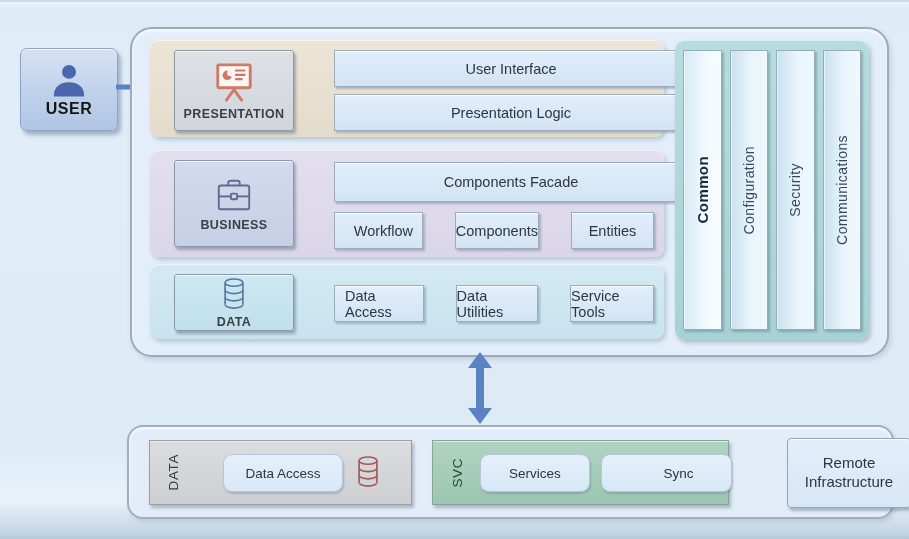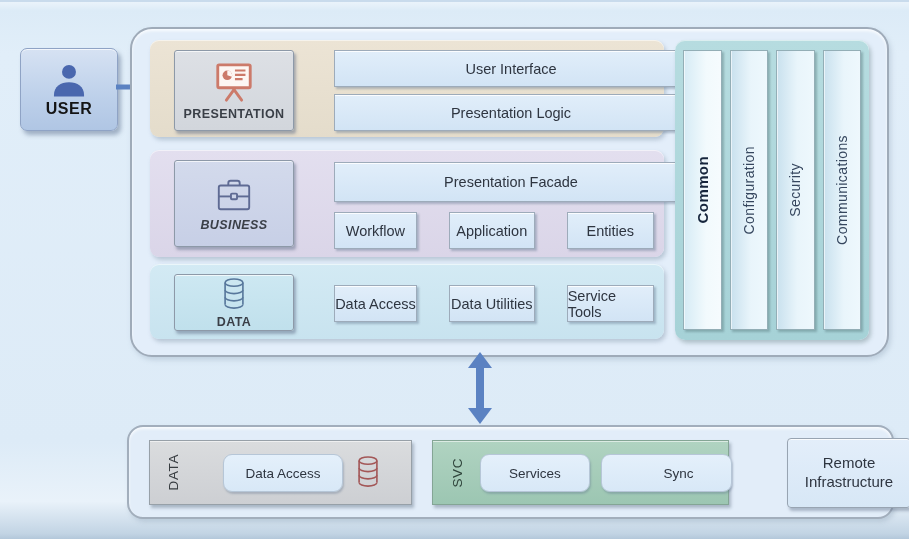--- a/index.html
+++ b/index.html
@@ -25,33 +25,33 @@
     box-shadow:2px 3px 4px rgba(120,140,160,.4),inset 0 1px 0 rgba(255,255,255,.55);}
   .layer.pres{top:11px;height:97px;background:linear-gradient(180deg,#ece4d5,#e4dccb);}
   .layer.bus {top:121px;height:107px;background:linear-gradient(180deg,#e3dfef,#dad5e8);}
   .layer.dat {top:235px;height:75px;background:linear-gradient(180deg,#d3eaf4,#c8e3ef);}
 
   .side-box{position:absolute;left:24px;top:10px;width:118px;border:1px solid #8d99a8;border-radius:3px;
     box-shadow:2px 3px 3px rgba(95,110,135,.5),inset 0 1px 0 rgba(255,255,255,.7);
     display:flex;flex-direction:column;align-items:center;justify-content:center;gap:4px;}
   .side-box .side-label{font-size:12.5px;font-weight:600;color:#3a3f47;letter-spacing:.4px;}
   .pres .side-box{height:79px;background:linear-gradient(180deg,#dde0e5,#d2d6dc);}
-  .bus  .side-box{height:85px;background:linear-gradient(180deg,#d3daec,#c7cfe6);font-style:italic;}
+  .bus  .side-box{height:85px;background:linear-gradient(180deg,#d3daec,#c7cfe6);}
   .dat  .side-box{height:55px;background:linear-gradient(180deg,#cde8f2,#c0e0ec);}
 
   .hbar{background:linear-gradient(180deg,#e1eefa,#d2e4f5);border:1px solid #9dabba;
     box-shadow:inset 0 1px 0 rgba(255,255,255,.85),2px 2px 2px rgba(104,124,148,.45);
     display:flex;align-items:center;justify-content:center;
     font-size:14.5px;color:#2e3540;margin-left:32px;}
   .pres .hbar{position:absolute;left:152px;width:352px;height:35px;}
   .bar-ui{top:10px;}  .bar-pl{top:54px;height:36px;}
   .facade{position:absolute;left:152px;top:12px;width:352px;height:38px;}
   .row3{position:absolute;left:152px;width:352px;display:flex;justify-content:space-between;}
   .bus .row3{top:62px;} .dat .row3{top:21px;}
-  .row3 .hbar{height:35px;} .w-a{width:108px;} .w-b{width:112px;} .w-c{width:114px;}
+  .row3 .hbar{height:35px;} .w-a{width:108px;padding-left:10px;} .w-b{width:112px;} .w-c{width:114px;}
 
   
   .crosscut{position:absolute;left:543px;top:11px;width:194px;height:300px;border-radius:10px;
     background:linear-gradient(180deg,#b6dce0,#a6d2d7);
     box-shadow:2px 3px 4px rgba(110,135,140,.45),inset 0 1px 0 rgba(255,255,255,.5);
     display:flex;gap:8px;padding:10px 8px;box-sizing:border-box;}
   .vbar{flex:1;background:linear-gradient(90deg,#c9e1ee 0%,#e9f5fb 55%,#eef8fd 100%);
     border:1px solid #93aeb6;box-shadow:2px 2px 2px rgba(80,110,115,.4),inset 1px 0 0 rgba(255,255,255,.6);
     display:flex;align-items:center;justify-content:center;}
   .vtext{writing-mode:vertical-rl;transform:rotate(180deg);font-size:14px;color:#35465e;letter-spacing:.4px;}
@@ -125,24 +125,24 @@
     <div class="layer bus">
       <div class="side-box">
         <svg width="46" height="38" viewBox="0 0 48 40">
           <path d="M18 10 V7.5 a2.5 2.5 0 0 1 2.5-2.5 h7 a2.5 2.5 0 0 1 2.5 2.5 V10" fill="none" stroke="#5f6b94" stroke-width="2"></path>
           <rect x="8" y="10" width="32" height="25" rx="2" fill="none" stroke="#5f6b94" stroke-width="2"></rect>
           <path d="M8 21.5 H40" stroke="#5f6b94" stroke-width="2"></path>
           <rect x="20.8" y="18.5" width="6.4" height="6" rx="1" fill="#ccd4e9" stroke="#5f6b94" stroke-width="2"></rect>
         </svg>
         <div class="side-label">BUSINESS</div>
       </div>
-      <div class="hbar facade">Presentation Facade</div>
+      <div class="hbar facade">Components Facade</div>
       <div class="row3">
         <div class="hbar w-a">Workflow</div>
-        <div class="hbar w-b">Application</div>
+        <div class="hbar w-b">Components</div>
         <div class="hbar w-c">Entities</div>
       </div>
     </div>
 
     <div class="layer dat">
       <div class="side-box">
         <svg width="28" height="34" viewBox="0 0 32 42">
           <g fill="none" stroke="#57779b" stroke-width="2">
             <ellipse cx="16" cy="7" rx="11" ry="4.5"></ellipse>
             <path d="M5 7v27 M27 7v27"></path>

